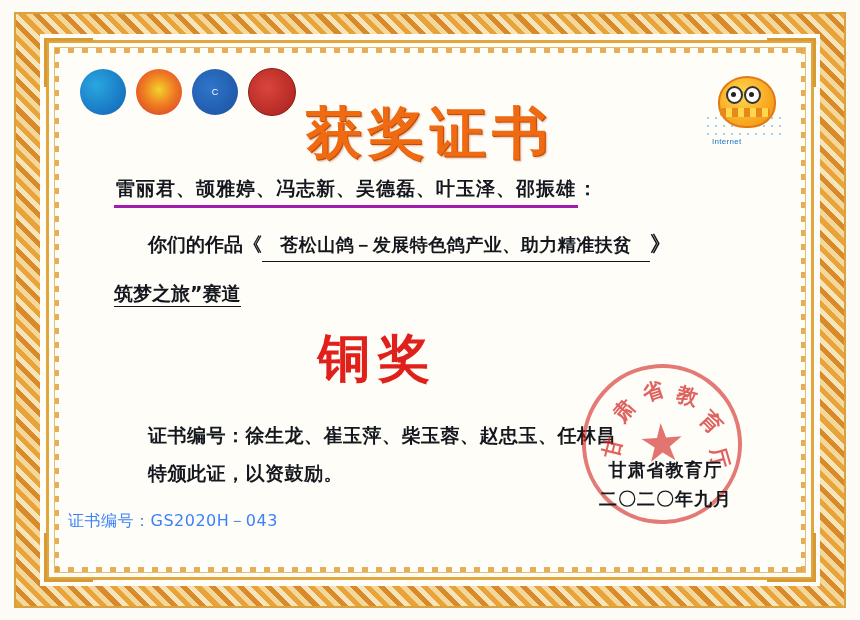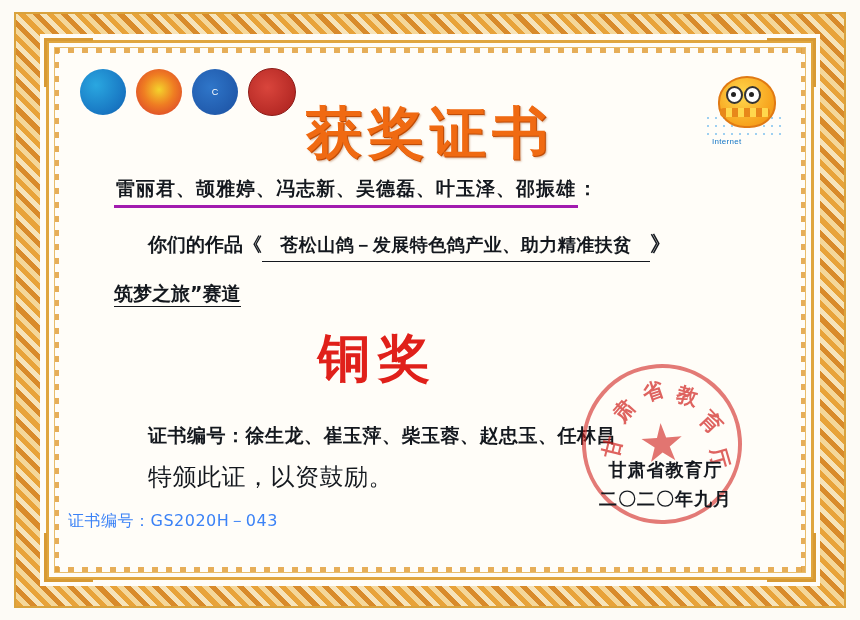--- a/index.html
+++ b/index.html
@@ -270,22 +270,22 @@
   .teachers {
     margin-top: 18px;
     padding-left: 34px;
     font-size: 19px;
     font-weight: bold;
     letter-spacing: .5px;
   }
   .closing {
     margin-top: 8px;
     padding-left: 34px;
-    font-size: 24px;
-    font-weight: normal;
+    font-size: 19px;
+    font-weight: bold;
     letter-spacing: .5px;
   }
 
   
   .cert-no {
     position: absolute;
     left: 6px;
     bottom: 34px;
     font-size: 16px;
     color: #3b82f6;

